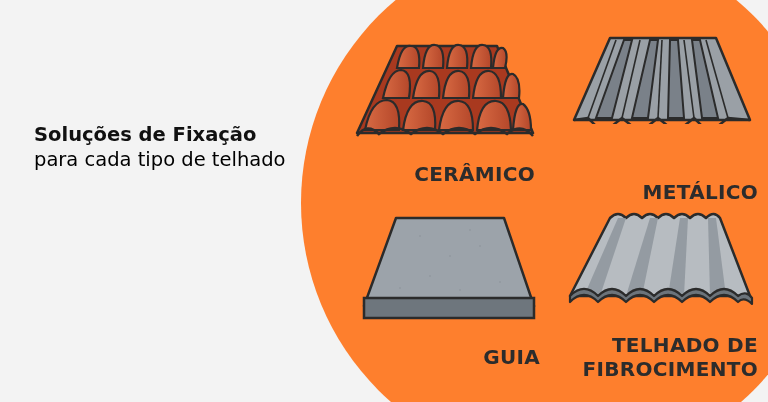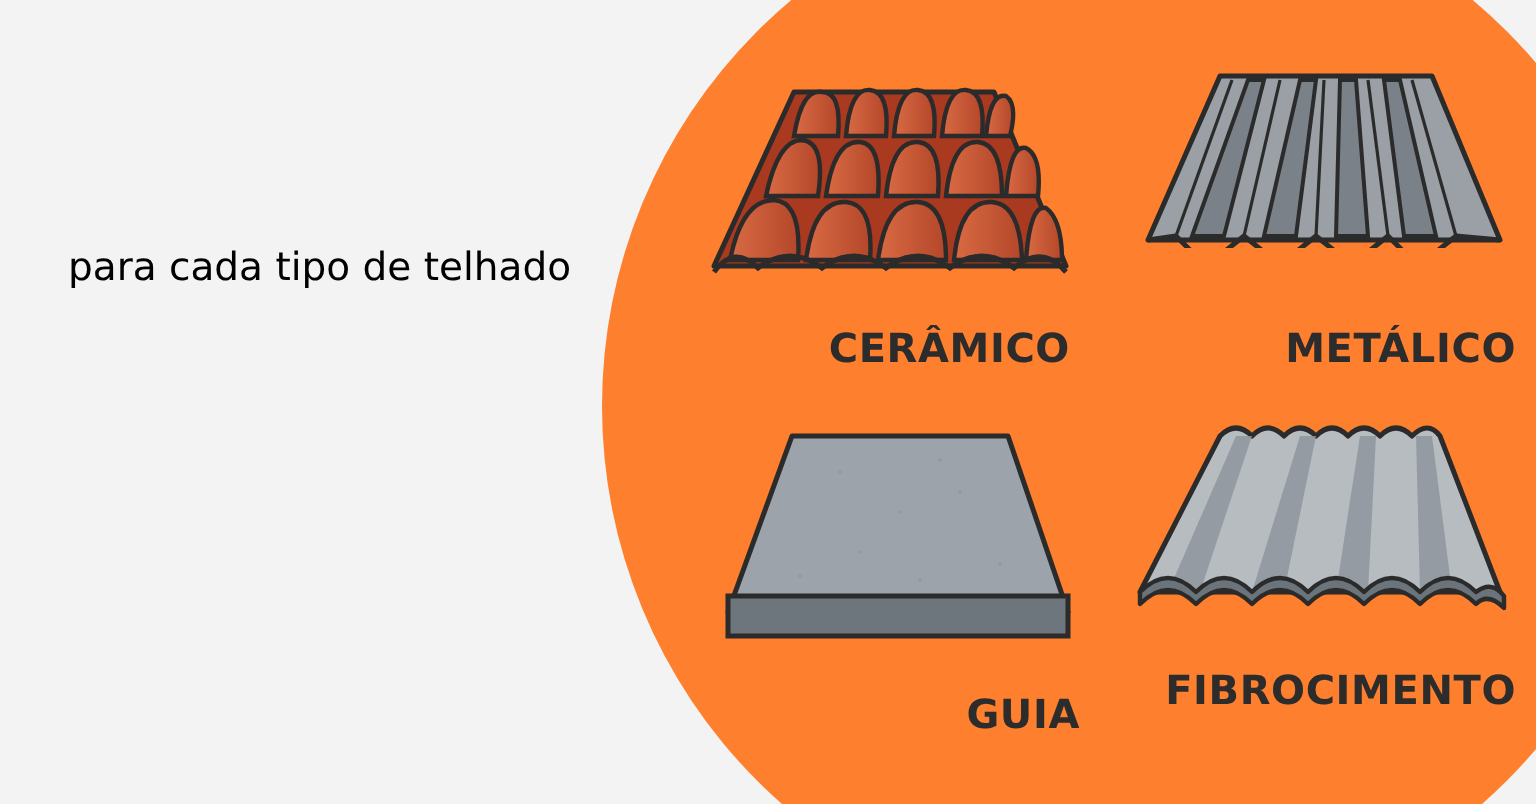--- a/index.html
+++ b/index.html
@@ -37,20 +37,21 @@
       color: #2c2c2c; font-size: 20px; letter-spacing: 0.3px;
       line-height: 22px; text-align: right;
     }
   </style>
 </head>
 <body>
 
 <div class="orange-disc"></div>
 
 <div class="headline">
+  <div class="title">Soluções de Fixação</div>
   <div class="subtitle">para cada tipo de telhado</div>
 </div>
 
 <div class="tile" style="left:355px; top:38px; width:180px; height:160px;">
   <svg width="180" height="105" viewBox="0 0 180 105">
     <defs>
       <linearGradient id="clay" x1="0" y1="0" x2="1" y2="0">
         <stop offset="0" stop-color="#d86a43"></stop>
           <stop offset="1" stop-color="#b4472a"></stop>
       </linearGradient>
@@ -92,21 +93,21 @@
     </g>
     <g fill="none" stroke="#2b2b2b" stroke-width="1.6">
       <line x1="50" y1="6" x2="22" y2="84"></line>
       <line x1="74" y1="6" x2="56" y2="84"></line>
       <line x1="96" y1="6" x2="92" y2="84"></line>
       <line x1="118" y1="6" x2="128" y2="84"></line>
       <line x1="140" y1="6" x2="162" y2="84"></line>
     </g>
     <path d="M8,86 L22,84 L30,92 L46,92 L56,84 L66,92 L82,92 L92,84 L102,92 L118,92 L128,84 L136,92 L152,92 L162,84 L184,86" fill="none" stroke="#2b2b2b" stroke-width="2.5" stroke-linejoin="round"></path>
   </svg>
-  <div class="tile-label" style="top:129px;">METÁLICO</div>
+  <div class="tile-label" style="top:147px;">METÁLICO</div>
 </div>
 
 <div class="tile" style="left:360px; top:216px; width:180px; height:160px;">
   <svg width="180" height="104" viewBox="0 0 180 104">
     <polygon points="36,2 144,2 174,90 4,90" fill="#9ca3aa" stroke="#2b2b2b" stroke-width="2.5" stroke-linejoin="round"></polygon>
     <rect x="4" y="82" width="170" height="20" fill="#6e767d" stroke="#2b2b2b" stroke-width="2.5"></rect>
     <g fill="#8a9198" opacity="0.6">
       <circle cx="60" cy="20" r="0.9"></circle>
         <circle cx="90" cy="40" r="0.9"></circle>
         <circle cx="120" cy="30" r="0.9"></circle>
@@ -125,15 +126,16 @@
     <path d="M44,6 Q52,-2 60,6 Q68,-2 76,6 Q84,-2 92,6 Q100,-2 108,6 Q116,-2 124,6 Q132,-2 140,6 Q148,-2 154,6 L184,84 L4,84 Z" fill="#b7bcc1" stroke="#2b2b2b" stroke-width="2.5" stroke-linejoin="round"></path>
     <g fill="#8f969d" opacity="0.85">
       <polygon points="52,6 60,6 34,84 18,84"></polygon>
       <polygon points="84,6 92,6 76,84 60,84"></polygon>
       <polygon points="114,6 122,6 118,84 102,84"></polygon>
       <polygon points="142,6 150,6 160,84 144,84"></polygon>
     </g>
     <path d="M4,84 Q18,70 32,84 Q46,70 60,84 Q74,70 88,84 Q102,70 116,84 Q130,70 144,84 Q158,70 172,84 Q180,78 186,86 L186,92 Q178,84 172,90 Q158,76 144,90 Q130,76 116,90 Q102,76 88,90 Q74,76 60,90 Q46,76 32,90 Q18,76 4,90 Z" fill="#6c747b" stroke="#2b2b2b" stroke-width="2.2" stroke-linejoin="round"></path>
   </svg>
   <div class="tile-label" style="top:121px; line-height:24px;">
+    <div>TELHADO DE</div>
     <div>FIBROCIMENTO</div>
   </div>
 </div>
 
 </body></html>

